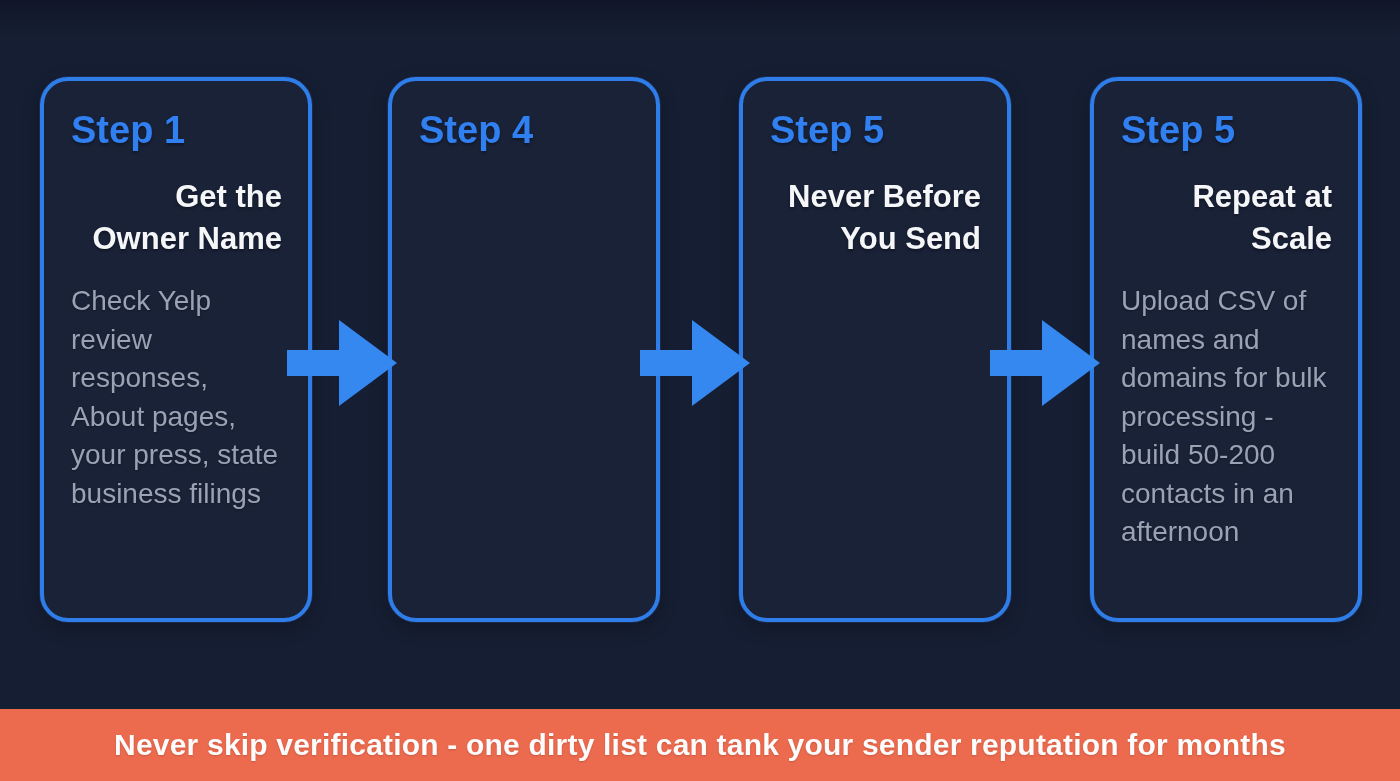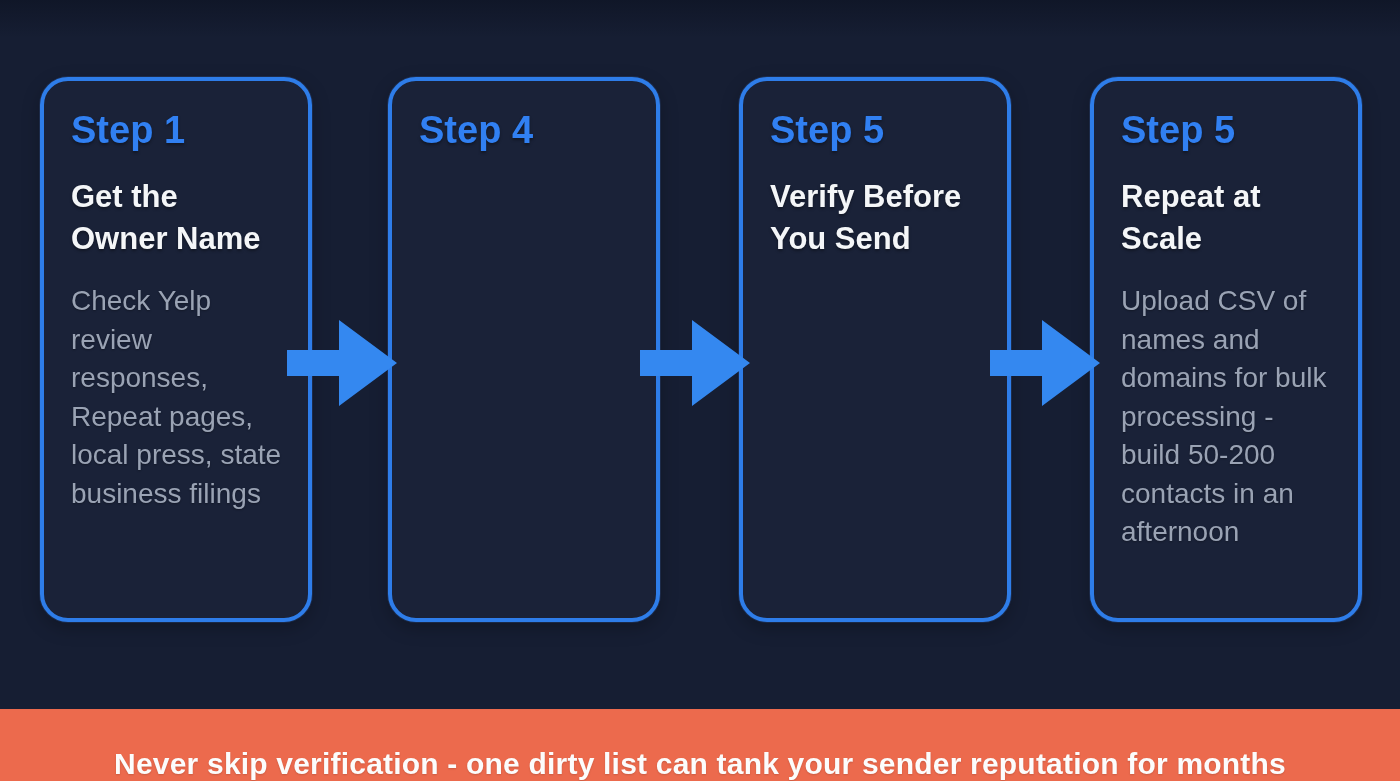--- a/index.html
+++ b/index.html
@@ -59,20 +59,21 @@
     text-shadow: 0 2px 3px rgba(0,0,0,0.35);
   }
   .card-title {
     font-size: 31px;
     font-weight: 700;
     line-height: 1.38;
     color: var(--heading-white);
     white-space: pre-line;
     margin-bottom: 21px;
     text-shadow: 0 2px 3px rgba(0,0,0,0.35);
+    text-align: right;
   }
   .card-body {
     font-size: 28px;
     font-weight: 400;
     line-height: 1.375;
     color: var(--body-gray);
     overflow-wrap: anywhere;
     word-break: break-word;
     text-shadow: 0 1px 2px rgba(0,0,0,0.3);
   }
@@ -107,50 +108,50 @@
   .flow-arrow polygon { fill: var(--arrow-blue); }
 
   .banner {
     position: absolute;
     left: 0;
     bottom: 0;
     width: 1400px;
     height: 72px;
     background: var(--banner-orange);
     display: flex;
-    align-items: flex-end;
+    align-items: center;
     justify-content: center;
   }
   .banner-text {
     font-size: 30px;
     font-weight: 700;
     color: var(--banner-text);
     letter-spacing: 0.2px;
     text-shadow: 0 1px 2px rgba(0,0,0,0.15);
   }
 </style>
 </head>
 <body>
 
 <div class="stage">
 
   <div class="card card-1">
     <div class="step-label">Step 1</div>
     <div class="card-title">Get the
 Owner Name</div>
-    <p class="card-body"><span>Check Yelp review responses, Repeat pages, local press, state business filings</span></p>
+    <p class="card-body"><span>Check Yelp review responses, About pages, your press, state business filings</span></p>
   </div>
 
   <div class="card card-2">
     <div class="step-label">Step 4</div>
   </div>
 
   <div class="card card-3">
     <div class="step-label">Step 5</div>
-    <div class="card-title">Verify Before
+    <div class="card-title">Never Before
 You Send</div>
   </div>
 
   <div class="card card-4">
     <div class="step-label">Step 5</div>
     <div class="card-title">Repeat at
 Scale</div>
     <p class="card-body"><span>Upload CSV of names and domains for bulk processing - build 50-200 contacts in an afternoon</span></p>
   </div>
 

